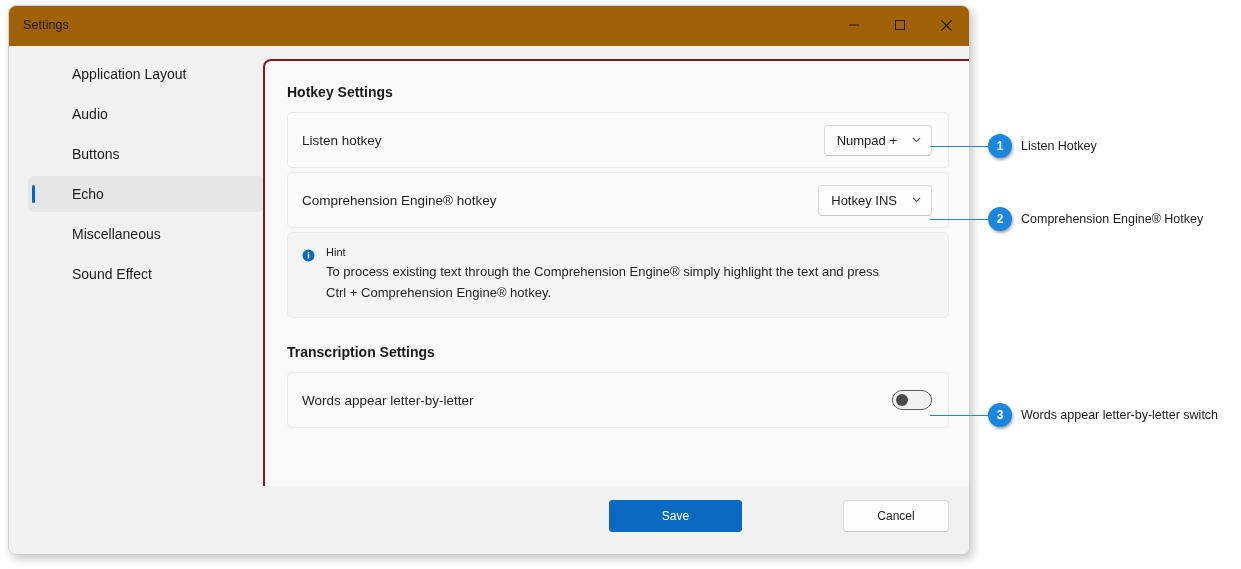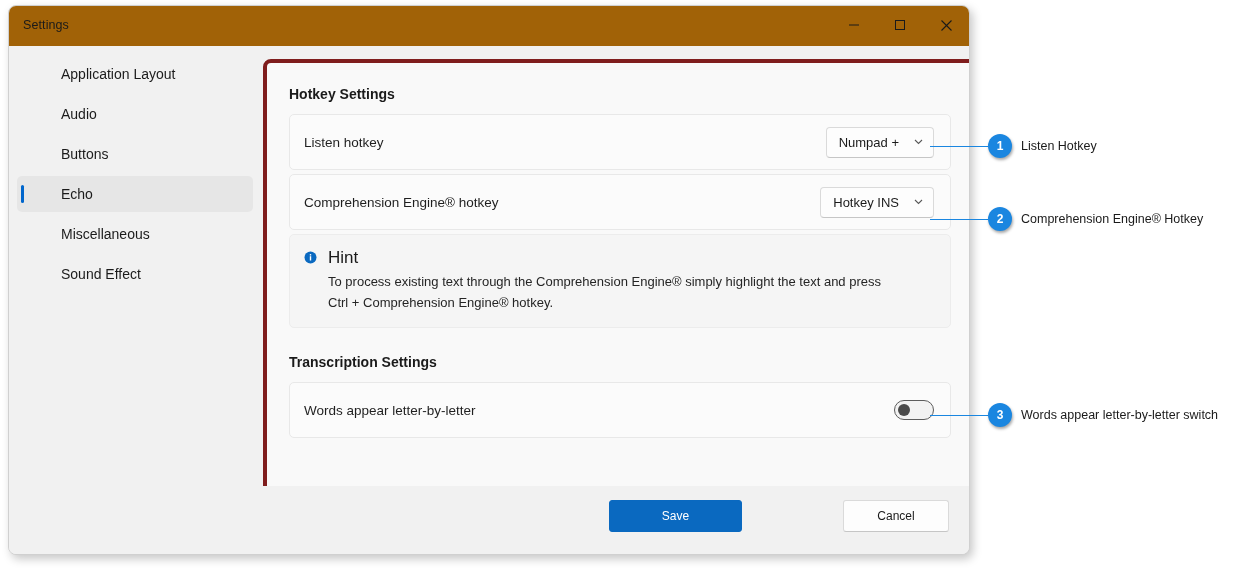--- a/index.html
+++ b/index.html
@@ -58,21 +58,21 @@
     display: flex;
     align-items: center;
     justify-content: center;
     cursor: default;
   }
   .winbtn svg { display: block; }
 
   
   .sidebar {
     position: absolute;
-    left: 4px;
+    left: 15px;
     top: 48px;
     width: 246px;
     bottom: 0;
   }
   .nav-item {
     position: relative;
     height: 36px;
     margin: 2px 6px 2px 4px;
     border-radius: 5px;
     display: flex;
@@ -99,21 +99,21 @@
   }
 
   
   .content-panel {
     position: absolute;
     left: 254px;
     top: 53px;
     width: 706px;
     height: 427px;
     background: #f9f9f9;
-    border: 4px solid #7f1d1d;
+    border: 2px solid #7f1d1d;
     border-top-left-radius: 8px;
     overflow: hidden;
   }
   .panel-inner {
     padding: 23px 22px 0 22px;
   }
   .section-title {
     font-size: 14px;
     font-weight: bold;
     color: #1a1a1a;
@@ -167,21 +167,21 @@
     padding: 13px 16px 14px 14px;
     display: flex;
     gap: 11px;
     margin-top: 4px;
   }
   .hint-icon {
     flex: 0 0 auto;
     margin-top: 2px;
   }
   .hint-title {
-    font-size: 17px;
+    font-size: 11px;
     color: #1a1a1a;
     margin-bottom: 3px;
   }
   .hint-body {
     font-size: 13px;
     color: #252525;
     line-height: 1.62;
     max-width: 575px;
   }
 

